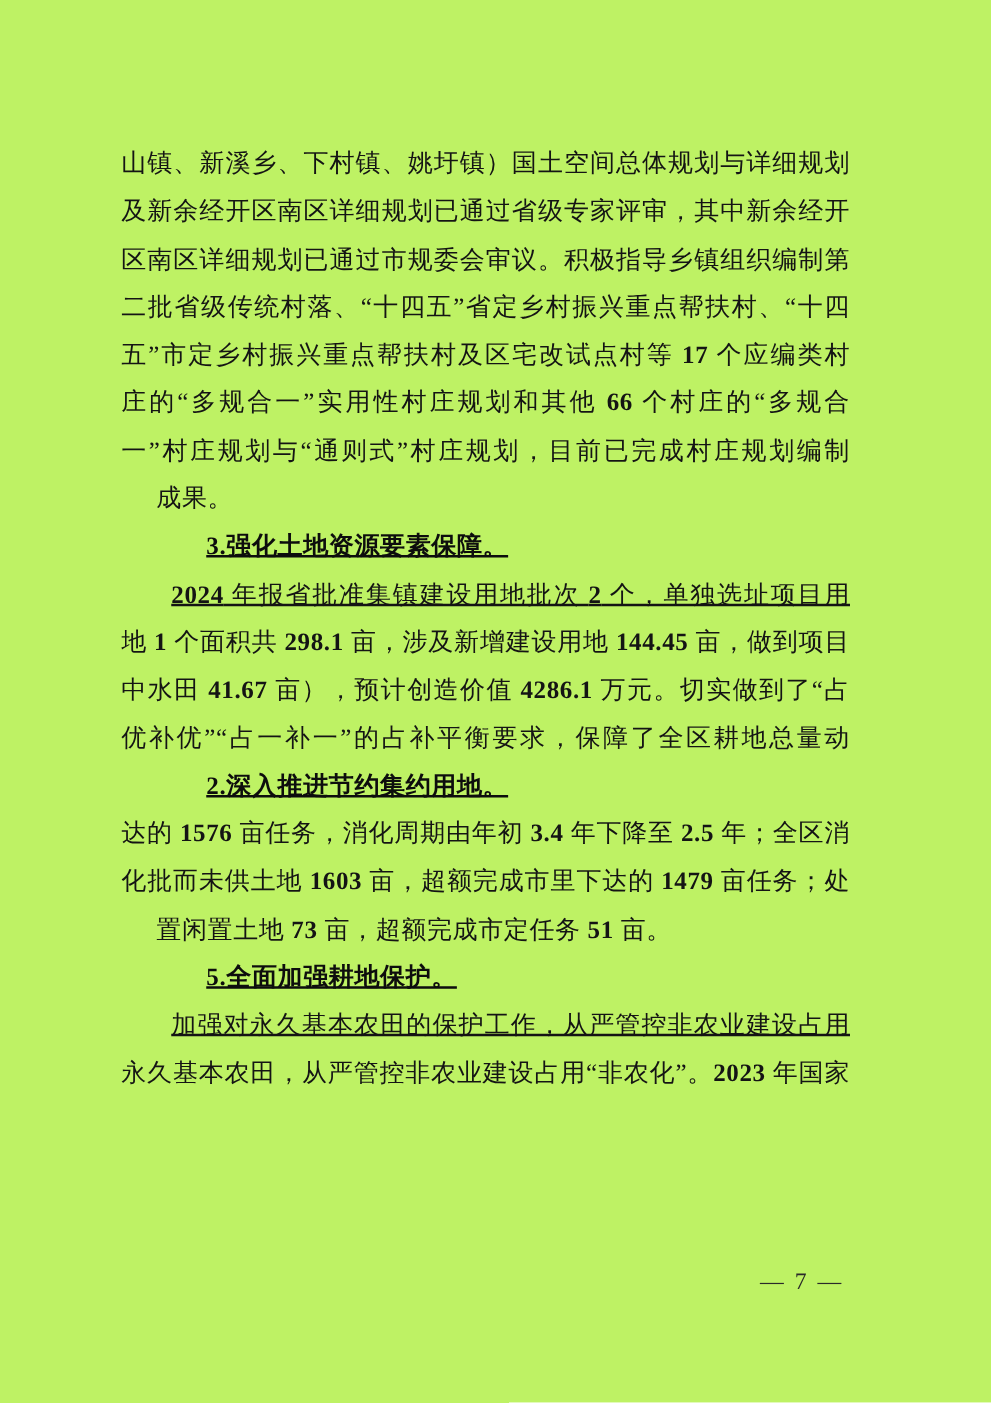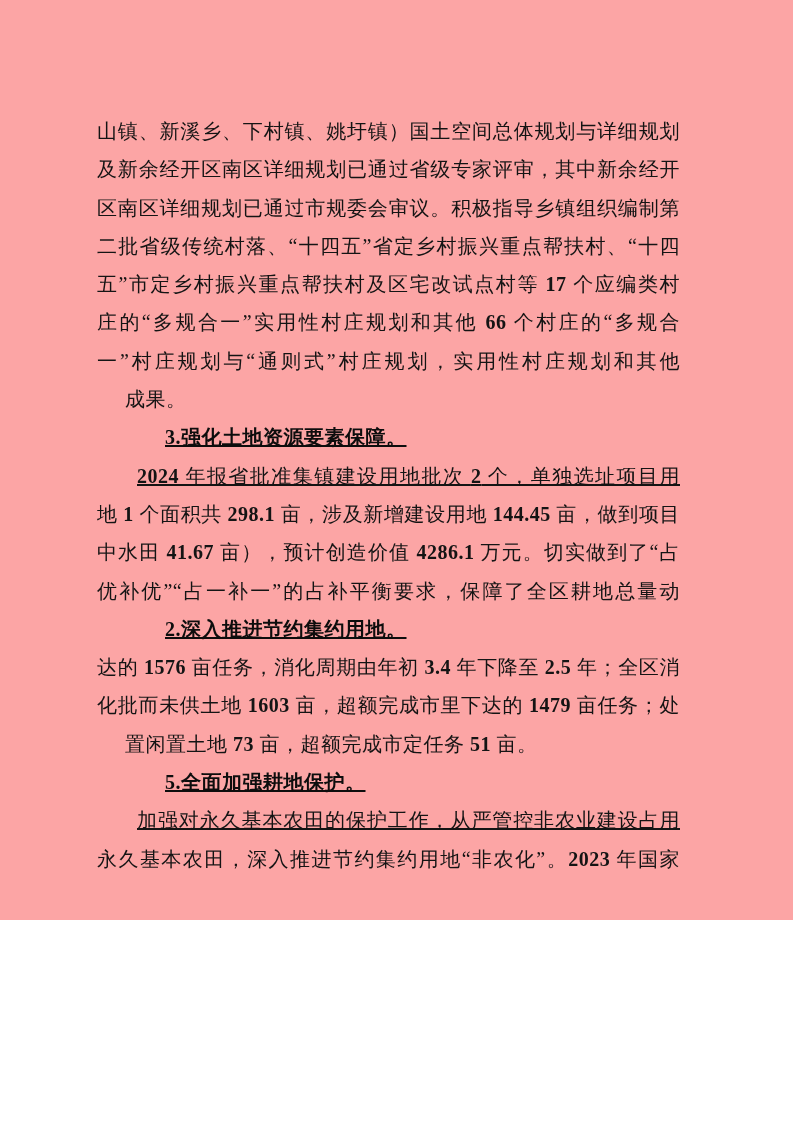--- a/index.html
+++ b/index.html
@@ -3,22 +3,22 @@
 <meta charset="utf-8">
 <style>
   html, body {
     margin: 0;
     padding: 0;
     background: #ffffff;
   }
   .page {
     position: relative;
     width: 793px;
-    height: 920px;
-    background: #fca5a5;
+    height: 1122px;
+    background: #bef264;
     overflow: hidden;
     font-family: "Liberation Serif", "DejaVu Serif", serif;
     color: #141414;
   }
   .content {
     position: absolute;
     left: 97px;
     top: 112px;
     width: 583px;
   }
@@ -55,21 +55,21 @@
 
 <div class="page">
   <div class="content">
       <div class="block paragraph">
         <div class="line"><span>山镇、新溪乡、下村镇、姚圩镇）国土空间总体规划与详细规划</span></div>
         <div class="line"><span>及新余经开区南区详细规划已通过省级专家评审，其中新余经开</span></div>
         <div class="line"><span>区南区详细规划已通过市规委会审议。积极指导乡镇组织编制第</span></div>
         <div class="line"><span>二批省级传统村落、“十四五”省定乡村振兴重点帮扶村、“十四</span></div>
         <div class="line"><span>五”市定乡村振兴重点帮扶村及区宅改试点村等 </span><span class="b">17</span><span> 个应编类村</span></div>
         <div class="line"><span>庄的“多规合一”实用性村庄规划和其他 </span><span class="b">66</span><span> 个村庄的“多规合</span></div>
-        <div class="line"><span>一”村庄规划与“通则式”村庄规划，实用性村庄规划和其他</span></div>
+        <div class="line"><span>一”村庄规划与“通则式”村庄规划，目前已完成村庄规划编制</span></div>
         <div class="line end"><span>成果。</span></div>
       </div>
       <div class="block heading">
         <div class="line end indent"><span class="b">3.强化土地资源要素保障。</span></div>
       </div>
       <div class="block paragraph">
         <div class="line indent"><span class="b">2024</span><span> 年报省批准集镇建设用地批次 </span><span class="b">2</span><span> 个，单独选址项目用</span></div>
         <div class="line"><span>地 </span><span class="b">1</span><span> 个面积共 </span><span class="b">298.1</span><span> 亩，涉及新增建设用地 </span><span class="b">144.45</span><span> 亩，做到项目</span></div>
         <div class="line"><span>中水田 </span><span class="b">41.67</span><span> 亩），预计创造价值 </span><span class="b">4286.1</span><span> 万元。切实做到了“占</span></div>
         <div class="line"><span>优补优”“占一补一”的占补平衡要求，保障了全区耕地总量动</span></div>
@@ -80,18 +80,18 @@
       <div class="block paragraph">
         <div class="line"><span>达的 </span><span class="b">1576</span><span> 亩任务，消化周期由年初 </span><span class="b">3.4</span><span> 年下降至 </span><span class="b">2.5</span><span> 年；全区消</span></div>
         <div class="line"><span>化批而未供土地 </span><span class="b">1603</span><span> 亩，超额完成市里下达的 </span><span class="b">1479</span><span> 亩任务；处</span></div>
         <div class="line end"><span>置闲置土地 </span><span class="b">73</span><span> 亩，超额完成市定任务 </span><span class="b">51</span><span> 亩。</span></div>
       </div>
       <div class="block heading">
         <div class="line end indent"><span class="b">5.全面加强耕地保护。</span></div>
       </div>
       <div class="block paragraph">
         <div class="line indent"><span>加强对永久基本农田的保护工作，从严管控非农业建设占用</span></div>
-        <div class="line"><span>永久基本农田，深入推进节约集约用地“非农化”。</span><span class="b">2023</span><span> 年国家</span></div>
+        <div class="line"><span>永久基本农田，从严管控非农业建设占用“非农化”。</span><span class="b">2023</span><span> 年国家</span></div>
       </div>
     </div>
 
   <div class="pagenum">— 7 —</div>
 </div>
 
 </body></html>

